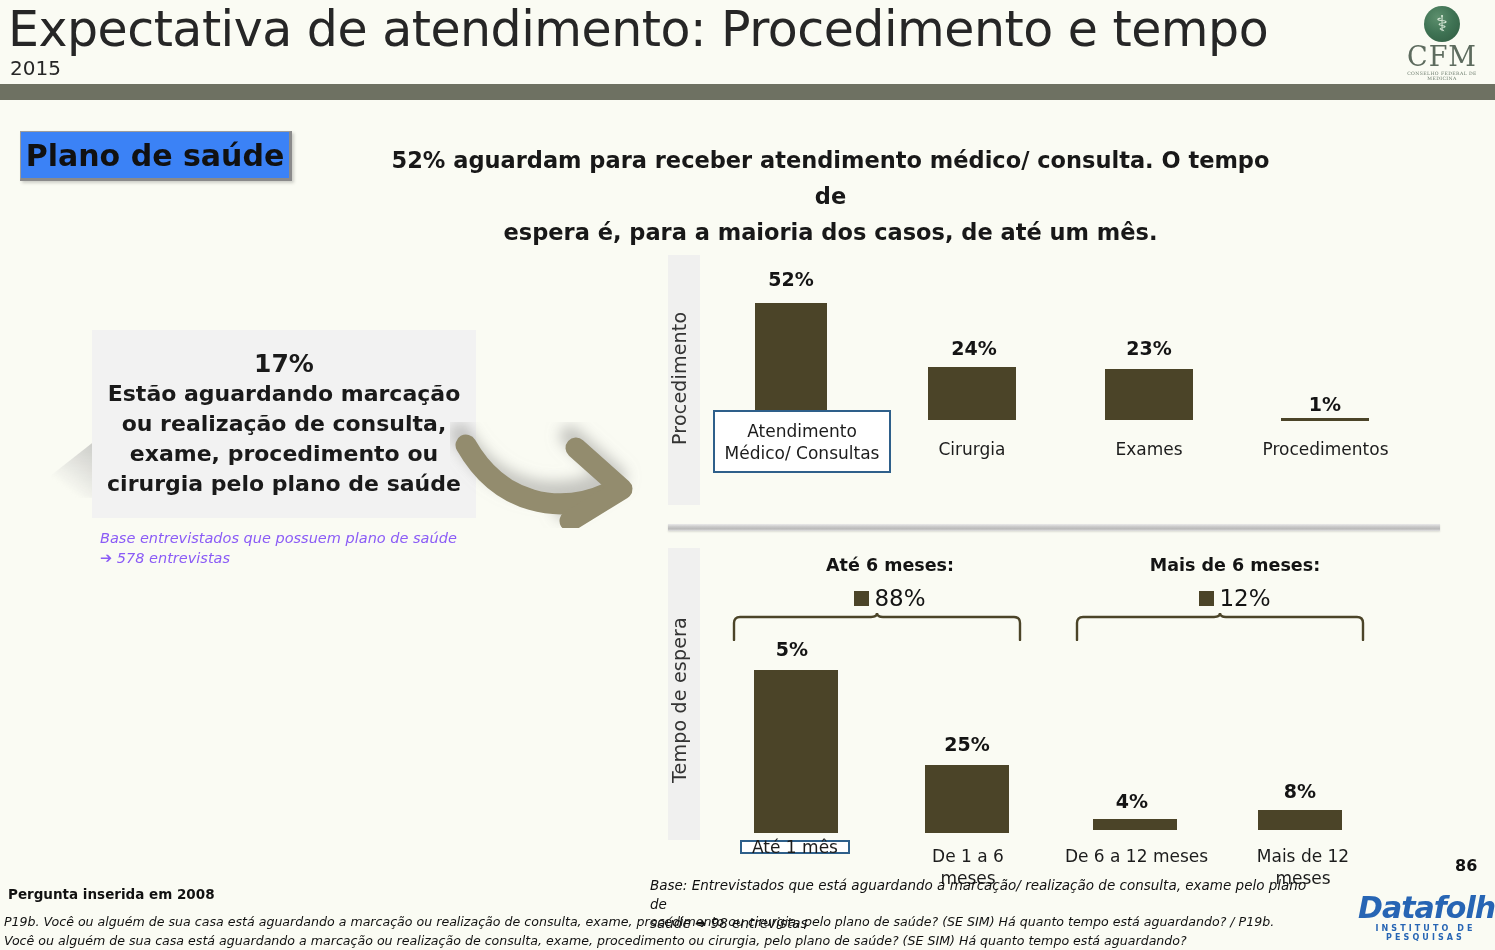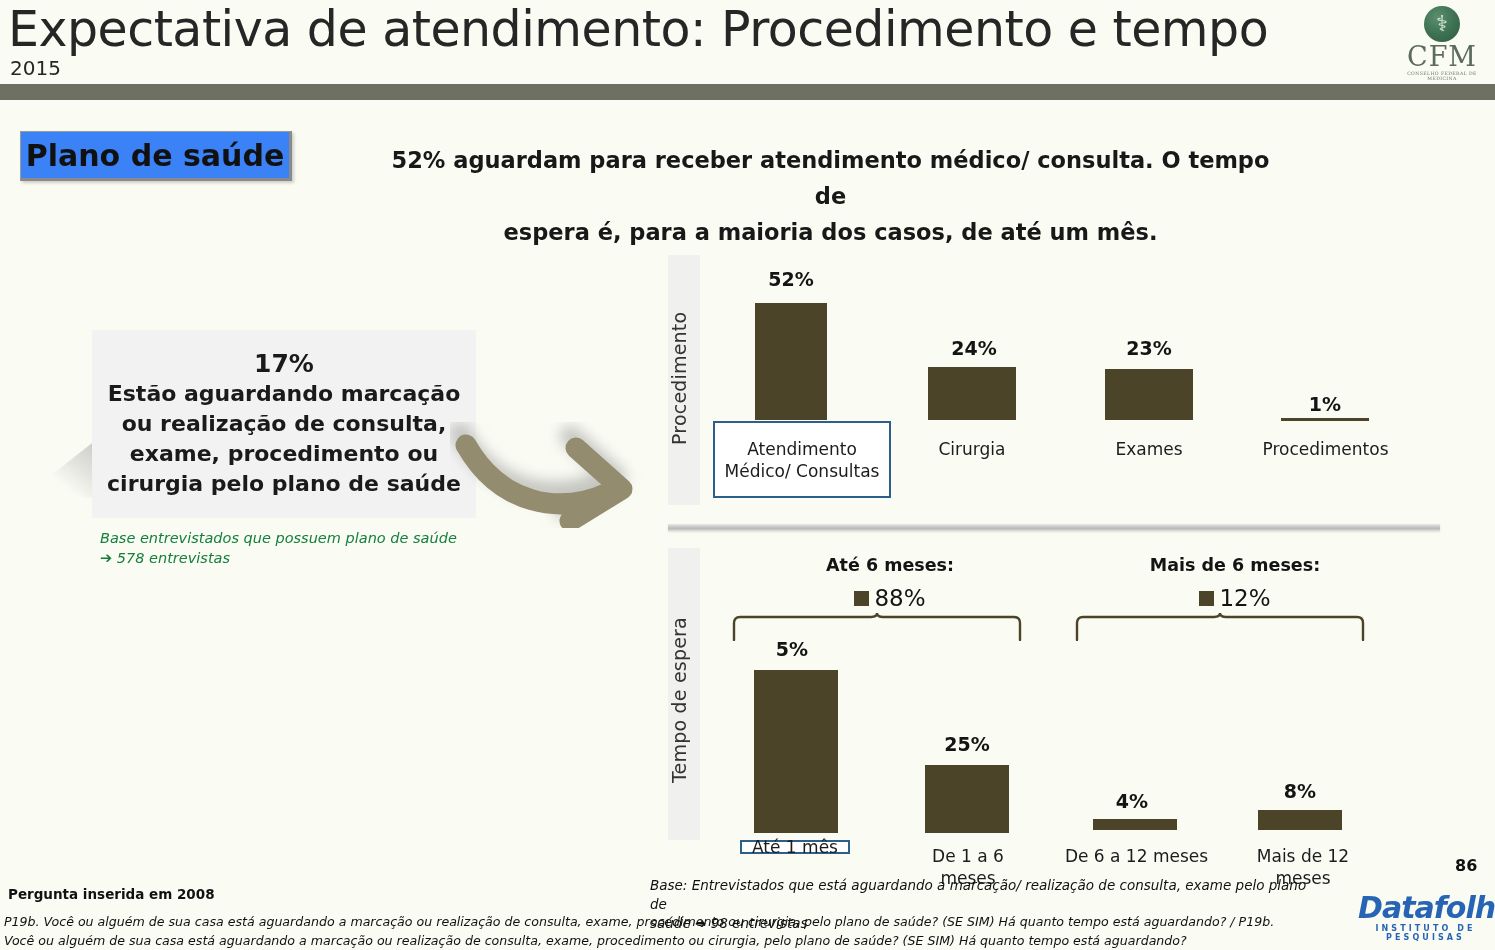--- a/index.html
+++ b/index.html
@@ -84,21 +84,21 @@
     font-family:"DejaVu Sans", sans-serif;
   }
   .callout-tail {
     position:absolute; left:22px; top:440px; width:74px; height:58px;
     background:linear-gradient(218deg, rgba(160,160,160,0.55) 0%, rgba(200,200,200,0.28) 45%, rgba(250,251,243,0) 62%);
     clip-path:polygon(100% 0%, 100% 100%, 0% 100%);
     filter:blur(1.5px);
   }
   .callout-base {
     position:absolute; left:100px; top:528px; width:420px;
-    font-size:14.5px; font-style:italic; line-height:20px; color:#15803d;
+    font-size:14.5px; font-style:italic; line-height:20px; color:#8b5cf6;
     font-family:"DejaVu Sans", sans-serif;
   }
 
   
   .arrow { position:absolute; left:450px; top:393px; width:230px; height:135px; }
 
   
   .axis-band {
     position:absolute; background:#f0f0ef;
   }
@@ -218,21 +218,21 @@
         <path d="M126,55 L172,96 L120,128" stroke="#938c6e" stroke-width="21" fill="none" stroke-linecap="round" stroke-linejoin="round"></path>
       </g>
     </svg>
   </div>
 
   <div class="axis-band" style="left:668px; top:255px; width:32px; height:250px;"></div>
   <div class="axis-title" style="left:668px; top:278px; width:32px; height:200px;">Procedimento</div>
 
   <div class="bar-val" style="left:750px; top:268px; width:82px;">52%</div>
   <div class="bar" style="left:755px; top:303px; width:72px; height:117px;"></div>
-  <div class="cat-label boxed" style="left:713px; top:421px; width:178px; height:77px;">
+  <div class="cat-label boxed" style="left:713px; top:410px; width:178px; height:63px;">
     <span>Atendimento Médico/ Consultas</span>
   </div>
 
   <div class="bar-val" style="left:930px; top:337px; width:88px;">24%</div>
   <div class="bar" style="left:928px; top:367px; width:88px; height:53px;"></div>
   <div class="cat-label" style="left:908px; top:438px; width:128px;">Cirurgia</div>
 
   <div class="bar-val" style="left:1105px; top:337px; width:88px;">23%</div>
   <div class="bar" style="left:1105px; top:369px; width:88px; height:51px;"></div>
   <div class="cat-label" style="left:1085px; top:438px; width:128px;">Exames</div>

